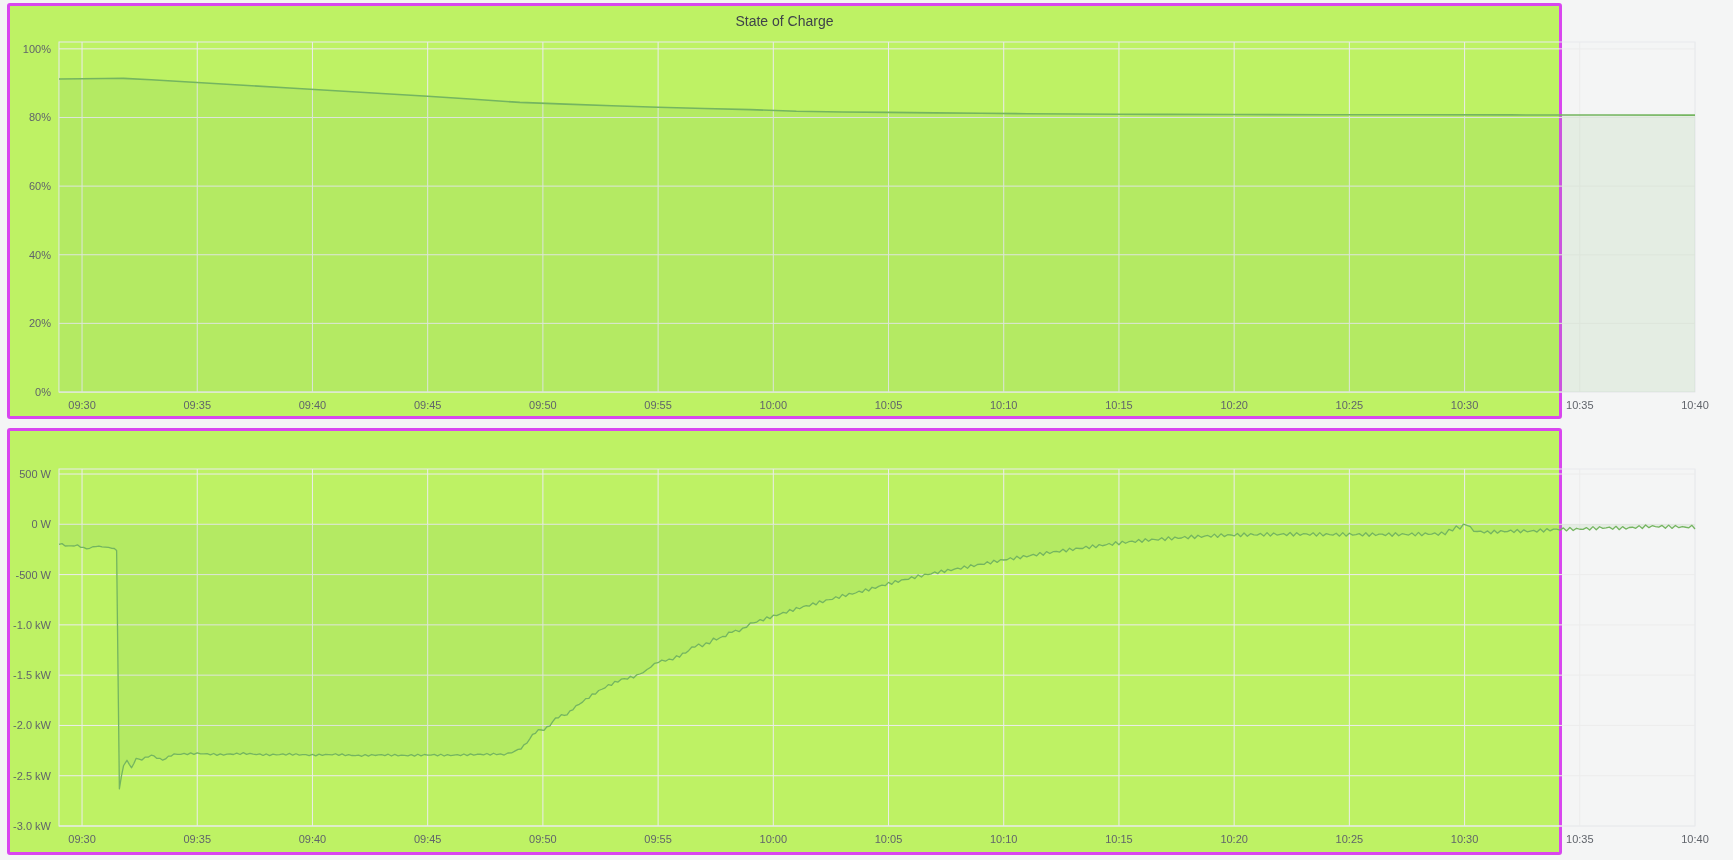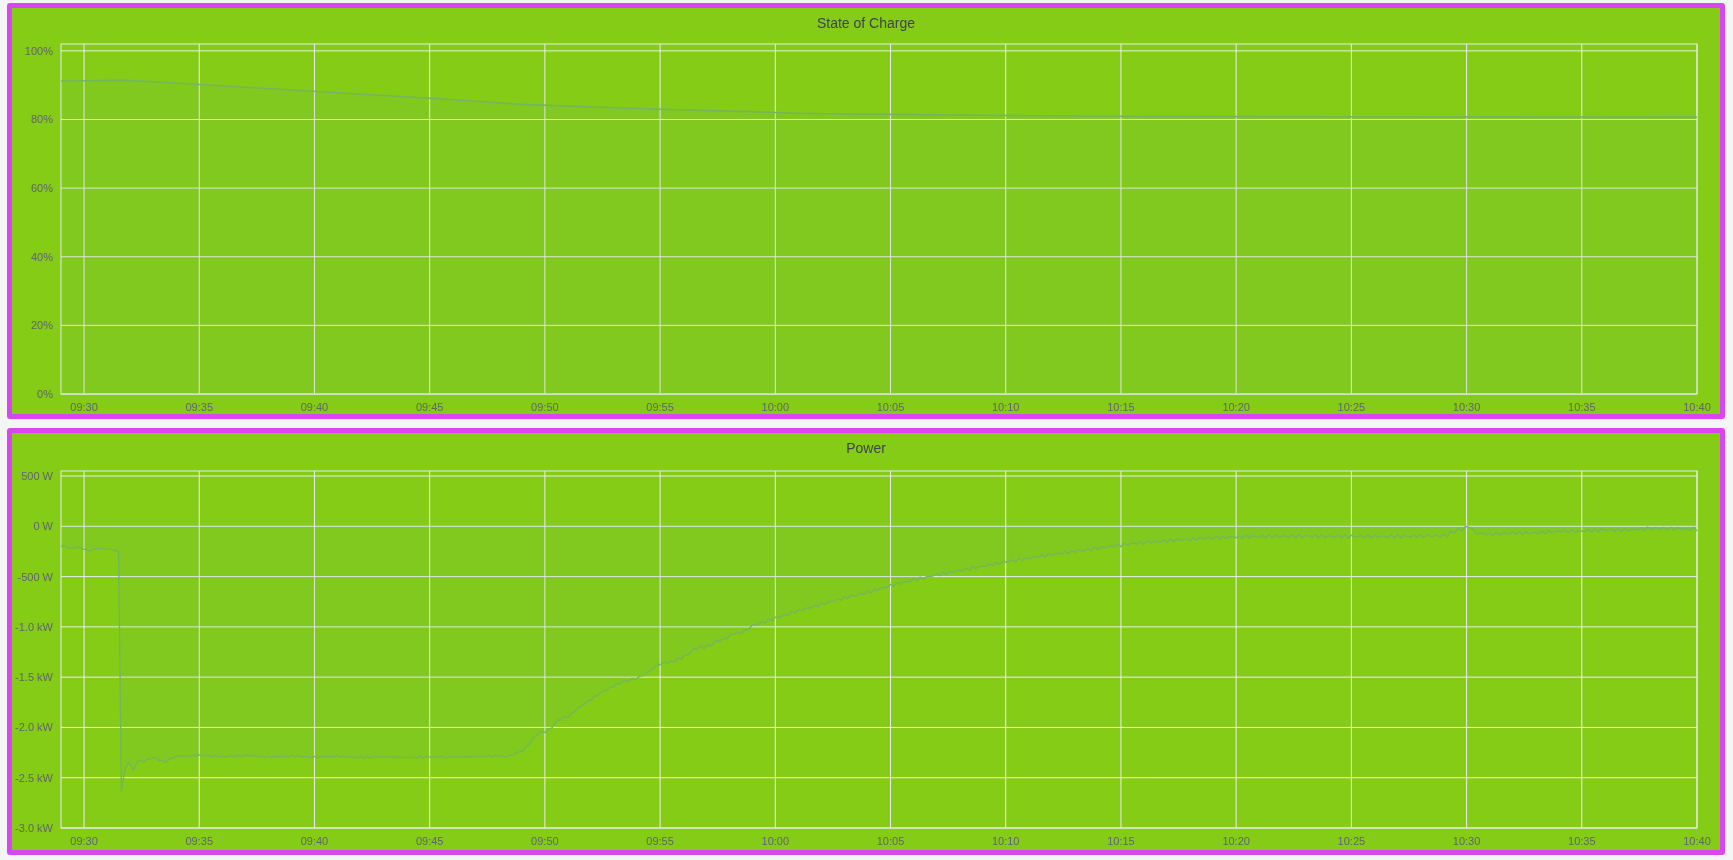--- a/index.html
+++ b/index.html
@@ -1,17 +1,17 @@
 <!DOCTYPE html>
 <html><head>
 <meta charset="utf-8">
 <style>
   html,body{margin:0;padding:0;background:#f4f5f5;font-family:"Liberation Sans",sans-serif;}
   .page{position:relative;width:1733px;height:860px;background:#f4f5f5;overflow:hidden;}
-  .panel{position:absolute;left:7px;width:1718px;background:#84cc16;border:5px solid #d946ef;border-radius:3px;box-sizing:border-box;}
+  .panel{position:absolute;left:7px;width:1555px;background:#bef264;border:3px solid #d946ef;border-radius:3px;box-sizing:border-box;}
   .panel-title{height:30px;line-height:30px;text-align:center;font-size:14px;font-weight:500;color:#3f434a;cursor:pointer;user-select:none;}
   .chart-area{position:absolute;left:0;right:0;top:30px;bottom:0;text-align:right;}
   .chart-area svg{display:block;}
   text{font-family:"Liberation Sans",sans-serif;}
 </style>
 </head>
 <body>
 
 <div class="page">
 
@@ -62,21 +62,20 @@
           <text x="1224.15" y="373" text-anchor="middle" font-size="11" fill="#60646b">10:20</text>
           <text x="1339.37" y="373" text-anchor="middle" font-size="11" fill="#60646b">10:25</text>
           <text x="1454.58" y="373" text-anchor="middle" font-size="11" fill="#60646b">10:30</text>
           <text x="1569.79" y="373" text-anchor="middle" font-size="11" fill="#60646b">10:35</text>
           <text x="1685" y="373" text-anchor="middle" font-size="11" fill="#60646b">10:40</text>
         </svg>
       </div>
   </div>
 
   <div class="panel" style="top:428px;height:427px;">
-    <div class="panel-title">Power</div>
     <div class="chart-area">
         <svg width="1716" height="395" viewBox="0 0 1716 395">
           <line x1="49" x2="1685" y1="13.03" y2="13.03" stroke="#ececec" stroke-width="1"></line>
           <line x1="49" x2="1685" y1="63.31" y2="63.31" stroke="#ececec" stroke-width="1"></line>
           <line x1="49" x2="1685" y1="113.59" y2="113.59" stroke="#ececec" stroke-width="1"></line>
           <line x1="49" x2="1685" y1="163.87" y2="163.87" stroke="#ececec" stroke-width="1"></line>
           <line x1="49" x2="1685" y1="214.15" y2="214.15" stroke="#ececec" stroke-width="1"></line>
           <line x1="49" x2="1685" y1="264.44" y2="264.44" stroke="#ececec" stroke-width="1"></line>
           <line x1="49" x2="1685" y1="314.72" y2="314.72" stroke="#ececec" stroke-width="1"></line>
           <line x1="49" x2="1685" y1="365" y2="365" stroke="#ececec" stroke-width="1"></line>

